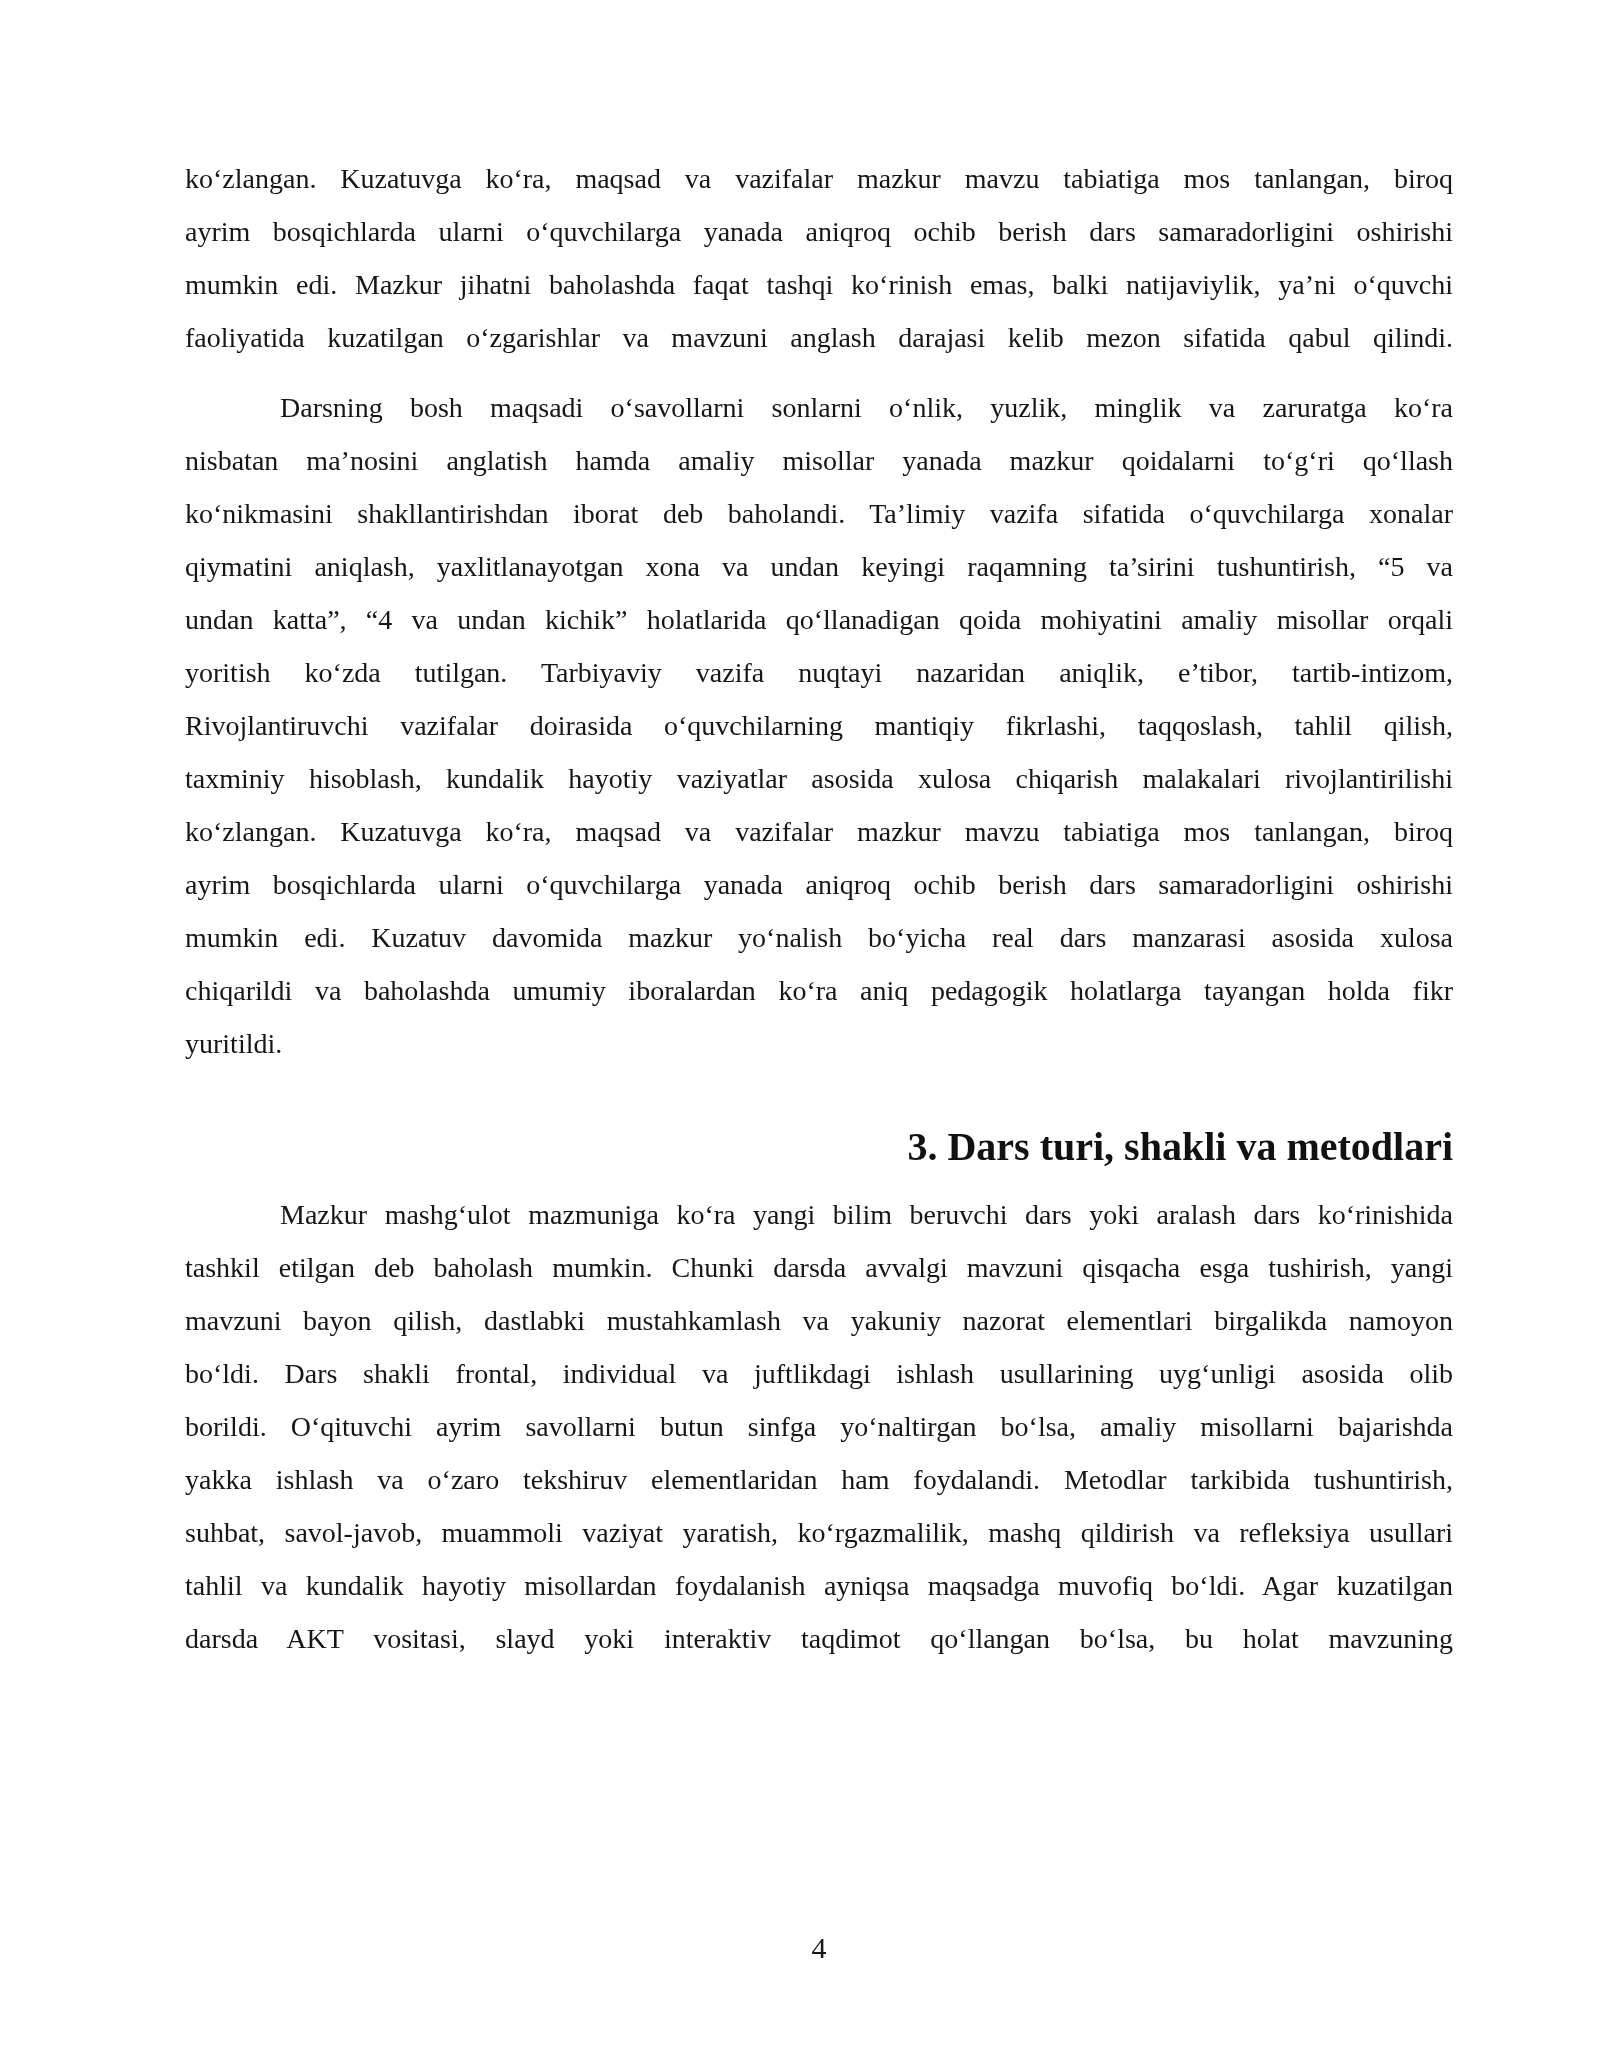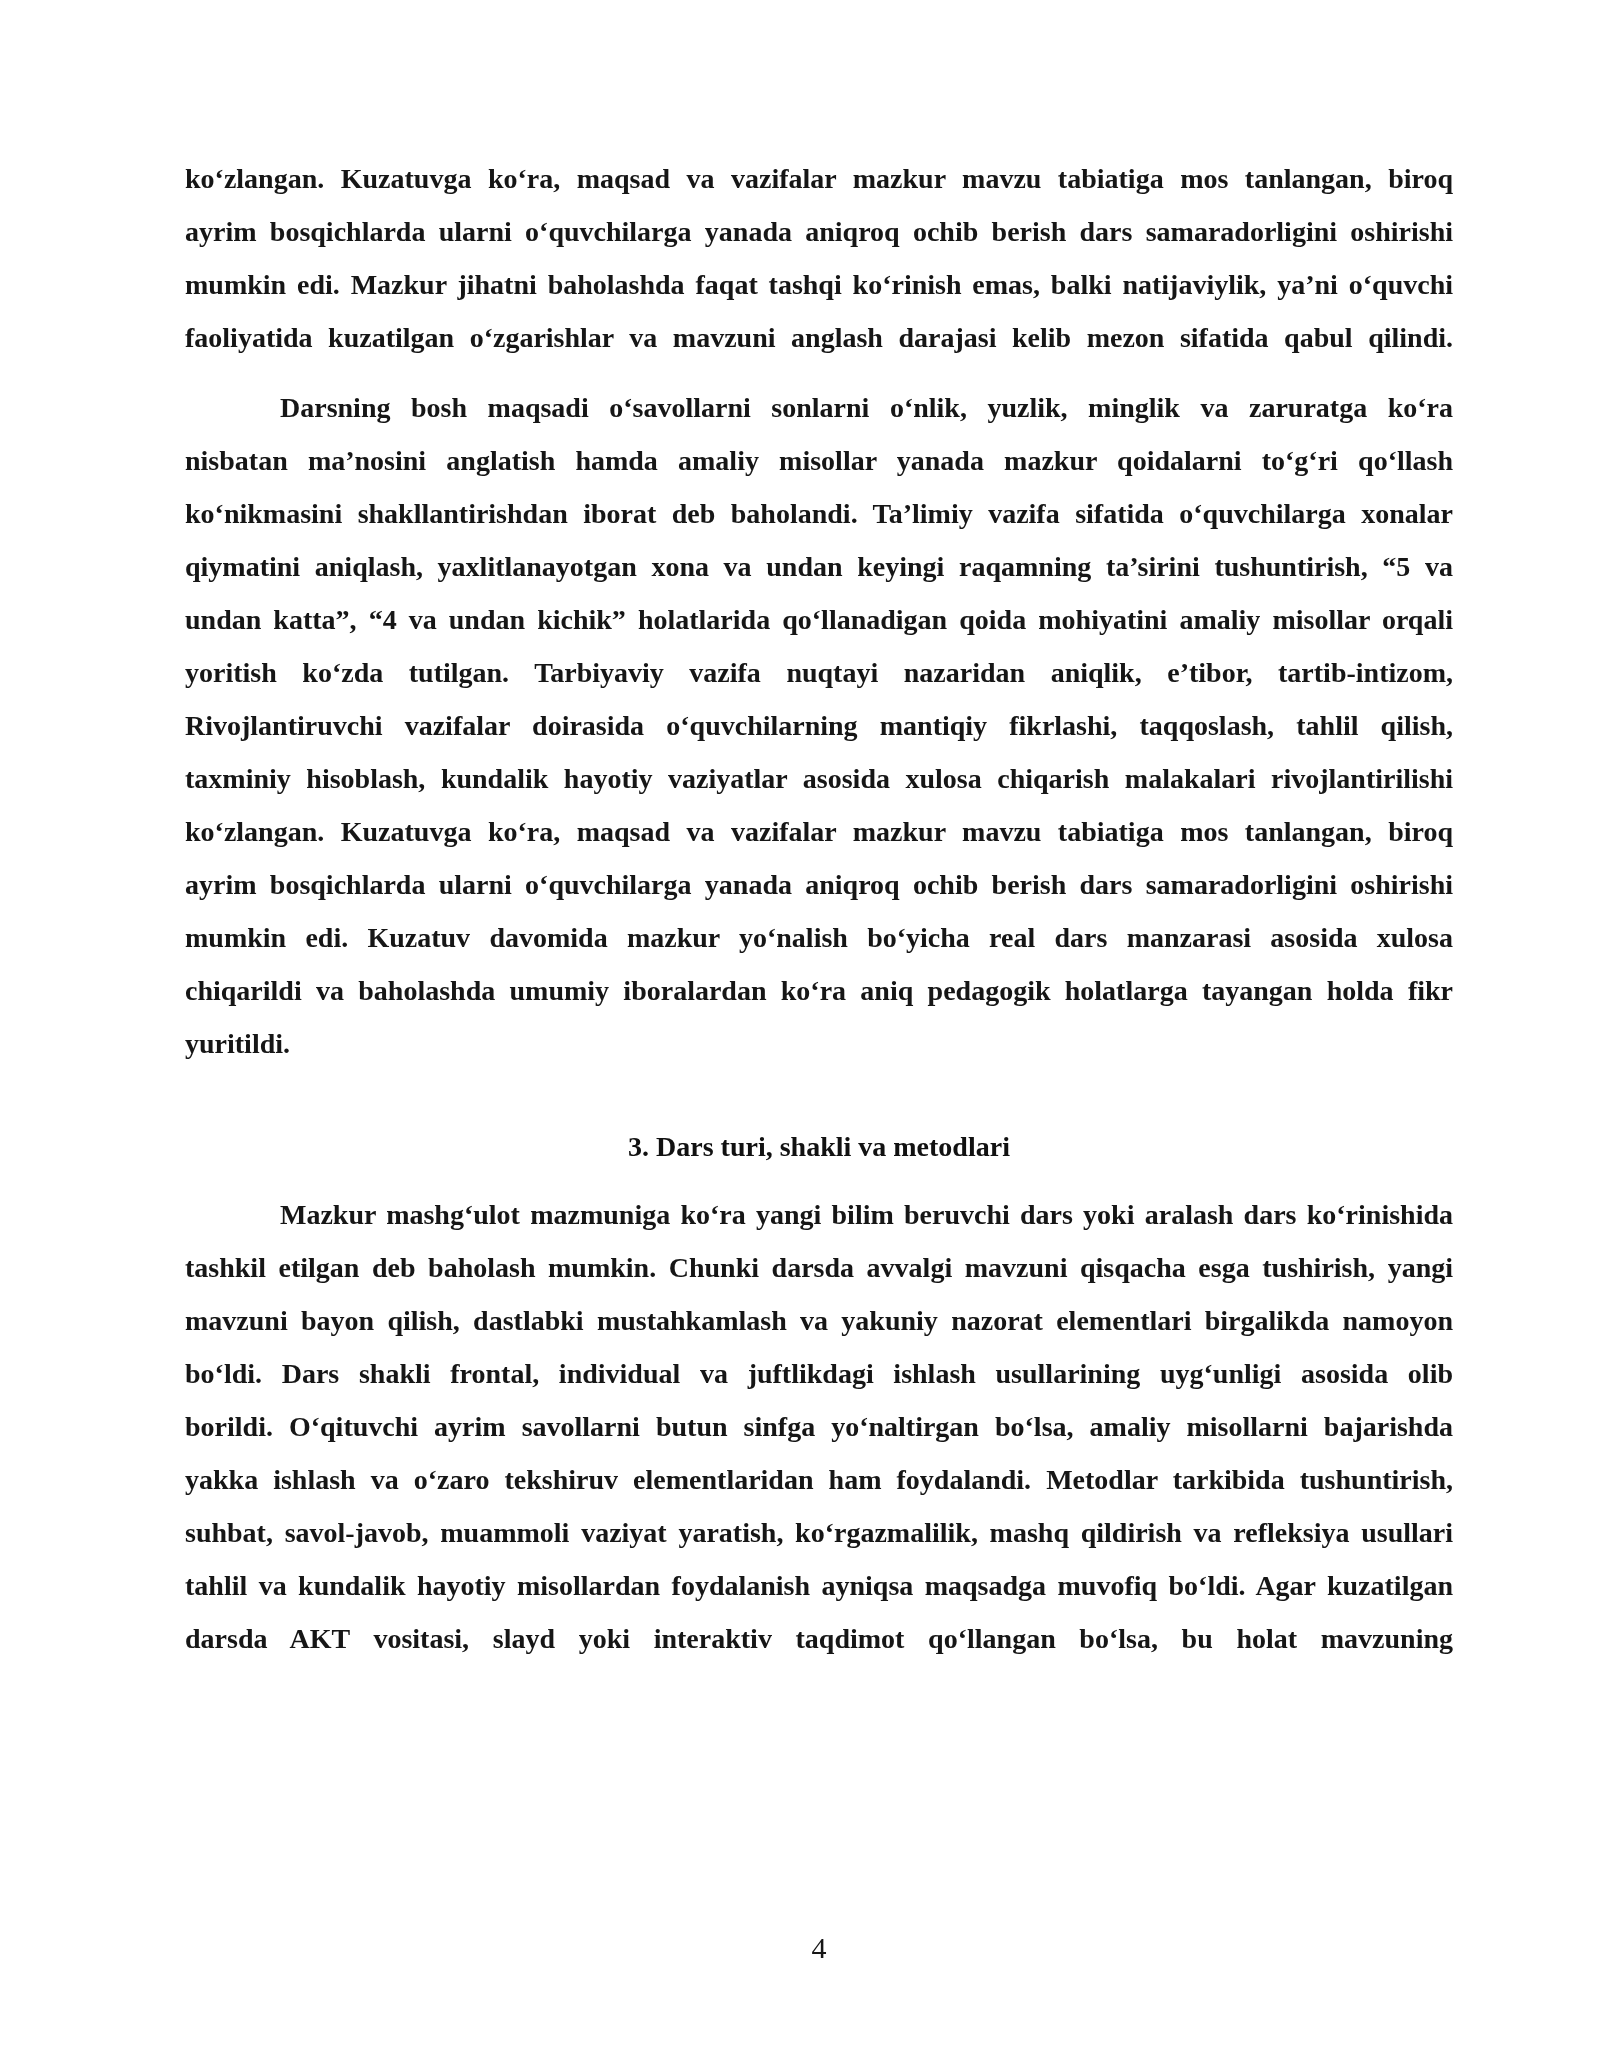--- a/index.html
+++ b/index.html
@@ -18,40 +18,40 @@
   }
   .body-text {
     position: absolute;
     left: 185px;
     top: 152px;
     width: 1268px;
     font-size: 28px;
     line-height: 53px;
     color: #161616;
   }
-  .paragraph { margin: 0; font-weight: bold; }
+  .paragraph { margin: 0; }
   .paragraph + .paragraph { margin-top: 17px; }
   .line {
     text-align: justify;
     text-align-last: justify;
     -moz-text-align-last: justify;
     white-space: normal;
   }
   .line.last {
     text-align-last: left;
     -moz-text-align-last: left;
   }
   .line.indent { text-indent: 95px; }
   .section-heading {
     margin: 54px 0 18px 0;
-    font-size: 28px;
+    font-size: 40px;
     line-height: 46px;
     font-weight: bold;
     color: #111111;
-    text-align: center;
+    text-align: right;
   }
   .page-number {
     position: absolute;
     left: 185px;
     top: 1928px;
     width: 1268px;
     text-align: center;
     font-size: 30px;
     line-height: 40px;
     color: #161616;

